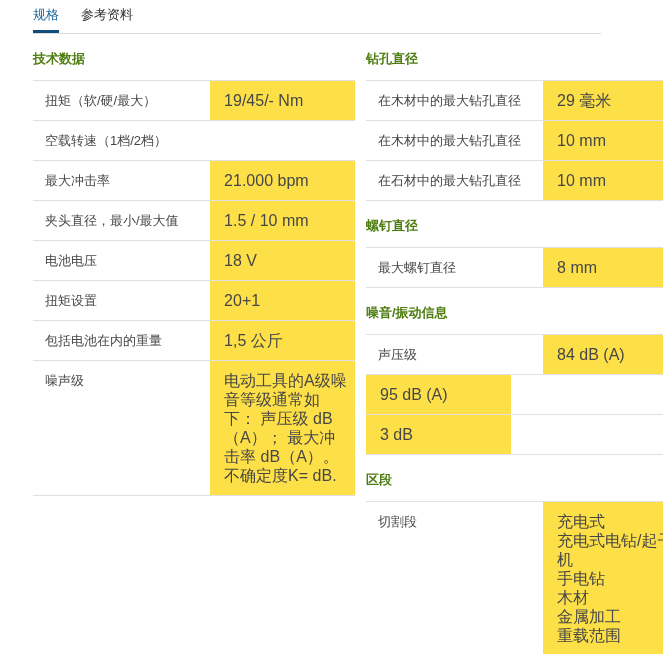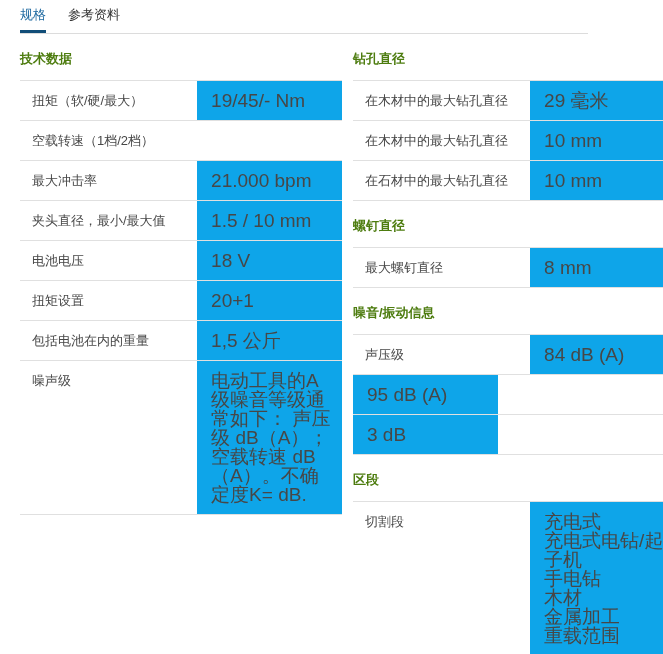--- a/index.html
+++ b/index.html
@@ -3,21 +3,21 @@
 <meta charset="utf-8">
 <style>
   * { box-sizing: border-box; margin: 0; padding: 0; }
   html, body { background: #ffffff; }
   body {
     width: 663px; height: 654px;
     font-family: "Liberation Sans", "DejaVu Sans", sans-serif;
     color: #474747;
     overflow: hidden;
   }
-  .page { width: 589px; height: 654px; padding-left: 20px; }
+  .page { width: 589px; height: 654px; padding-left: 20px; margin-left: 13px; }
 
   
   .tabbar {
     display: flex; align-items: flex-end;
     border-bottom: 1px solid #dcdcdc;
     height: 34px;
     margin-right: 1px;
   }
   .tab {
     font-size: 13px; line-height: 15px;
@@ -58,22 +58,22 @@
   }
   .spec-label {
     width: 55%;
     padding: 10px 8px 10px 12px;
     font-size: 13px; line-height: 19px;
     background: #ffffff;
   }
   .spec-value {
     width: 45%;
     padding: 10px 6px 10px 14px;
-    font-size: 19px; line-height: 19px;
-    background: #0ea5e9;
+    font-size: 16px; line-height: 19px;
+    background: #fde047;
     white-space: pre-line;
   }
 </style>
 </head>
 <body>
 
 <div class="page">
 
   <div class="tabbar">
     <div class="tab active">规格</div>
@@ -107,21 +107,21 @@
         <div class="spec-row">
           <div class="spec-label">扭矩设置</div>
           <div class="spec-value">20+1</div>
         </div>
         <div class="spec-row">
           <div class="spec-label">包括电池在内的重量</div>
           <div class="spec-value">1,5 公斤</div>
         </div>
         <div class="spec-row">
           <div class="spec-label">噪声级</div>
-          <div class="spec-value">电动工具的A级噪音等级通常如下： 声压级 dB（A）； 空载转速 dB（A）。不确定度K= dB.</div>
+          <div class="spec-value">电动工具的A级噪音等级通常如下： 声压级 dB（A）； 最大冲击率 dB（A）。不确定度K= dB.</div>
         </div>
       </div>
     </div>
 
     <div class="col">
 
       <div class="section-title">钻孔直径</div>
       <div class="spec-table">
         <div class="spec-row">
           <div class="spec-label">在木材中的最大钻孔直径</div>

